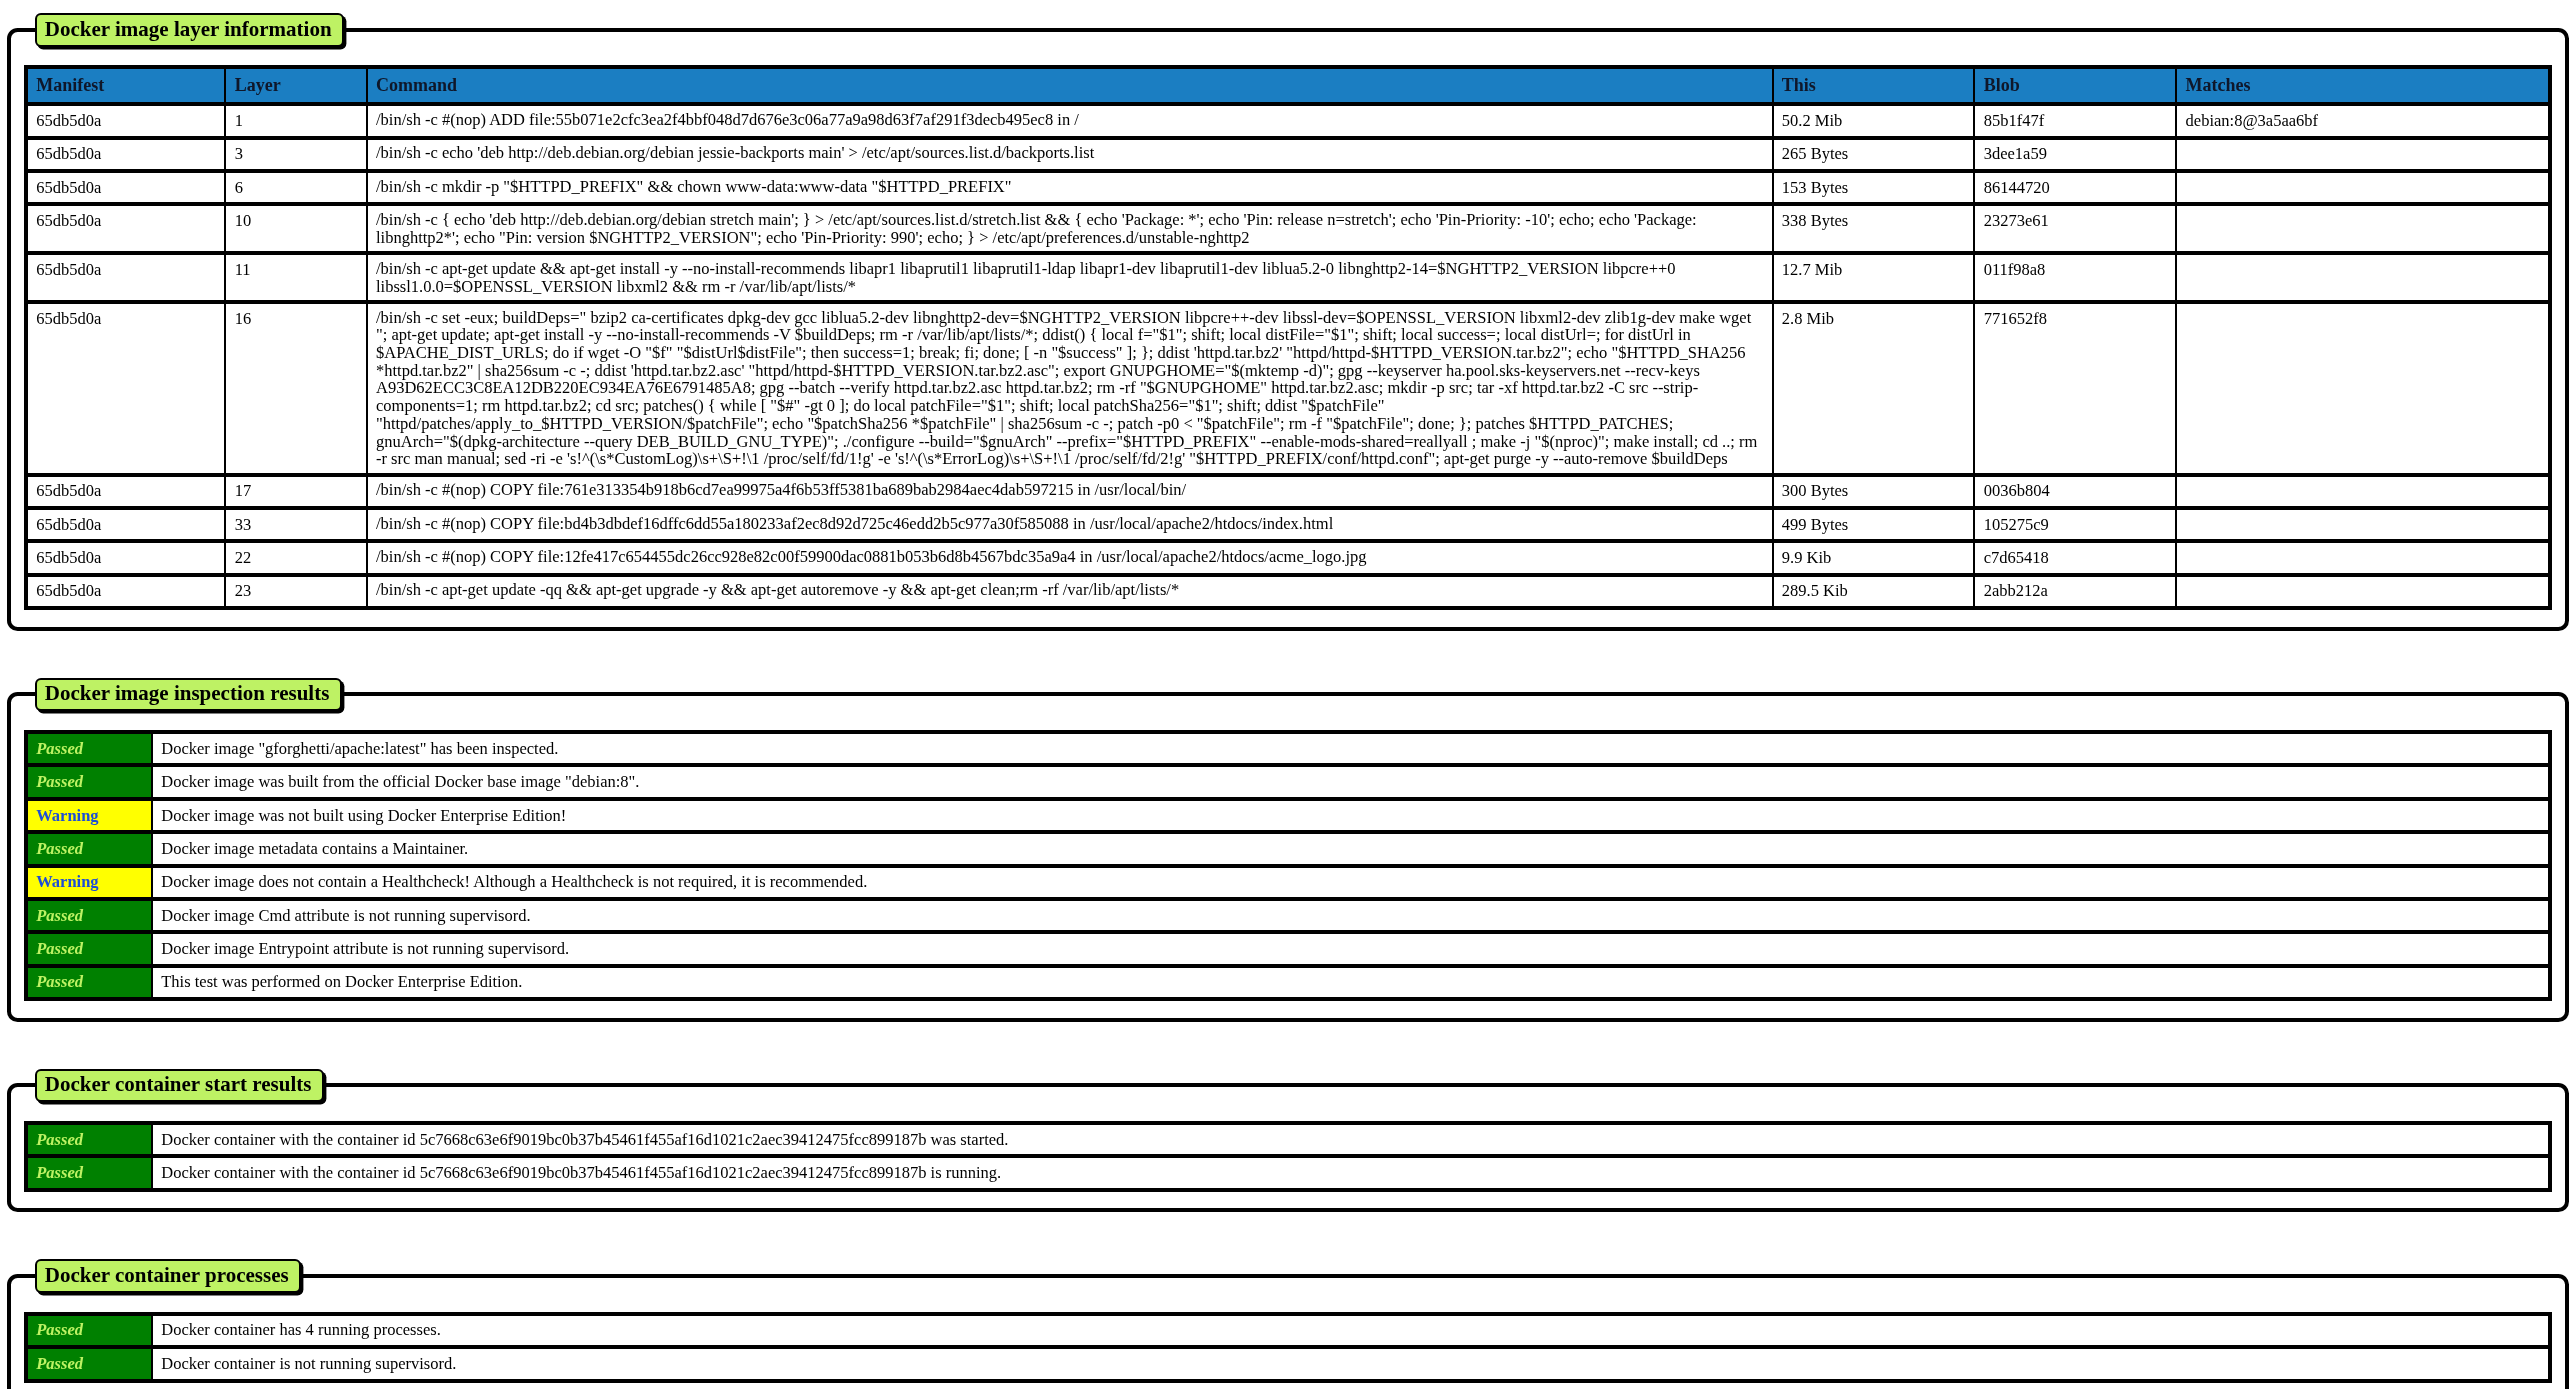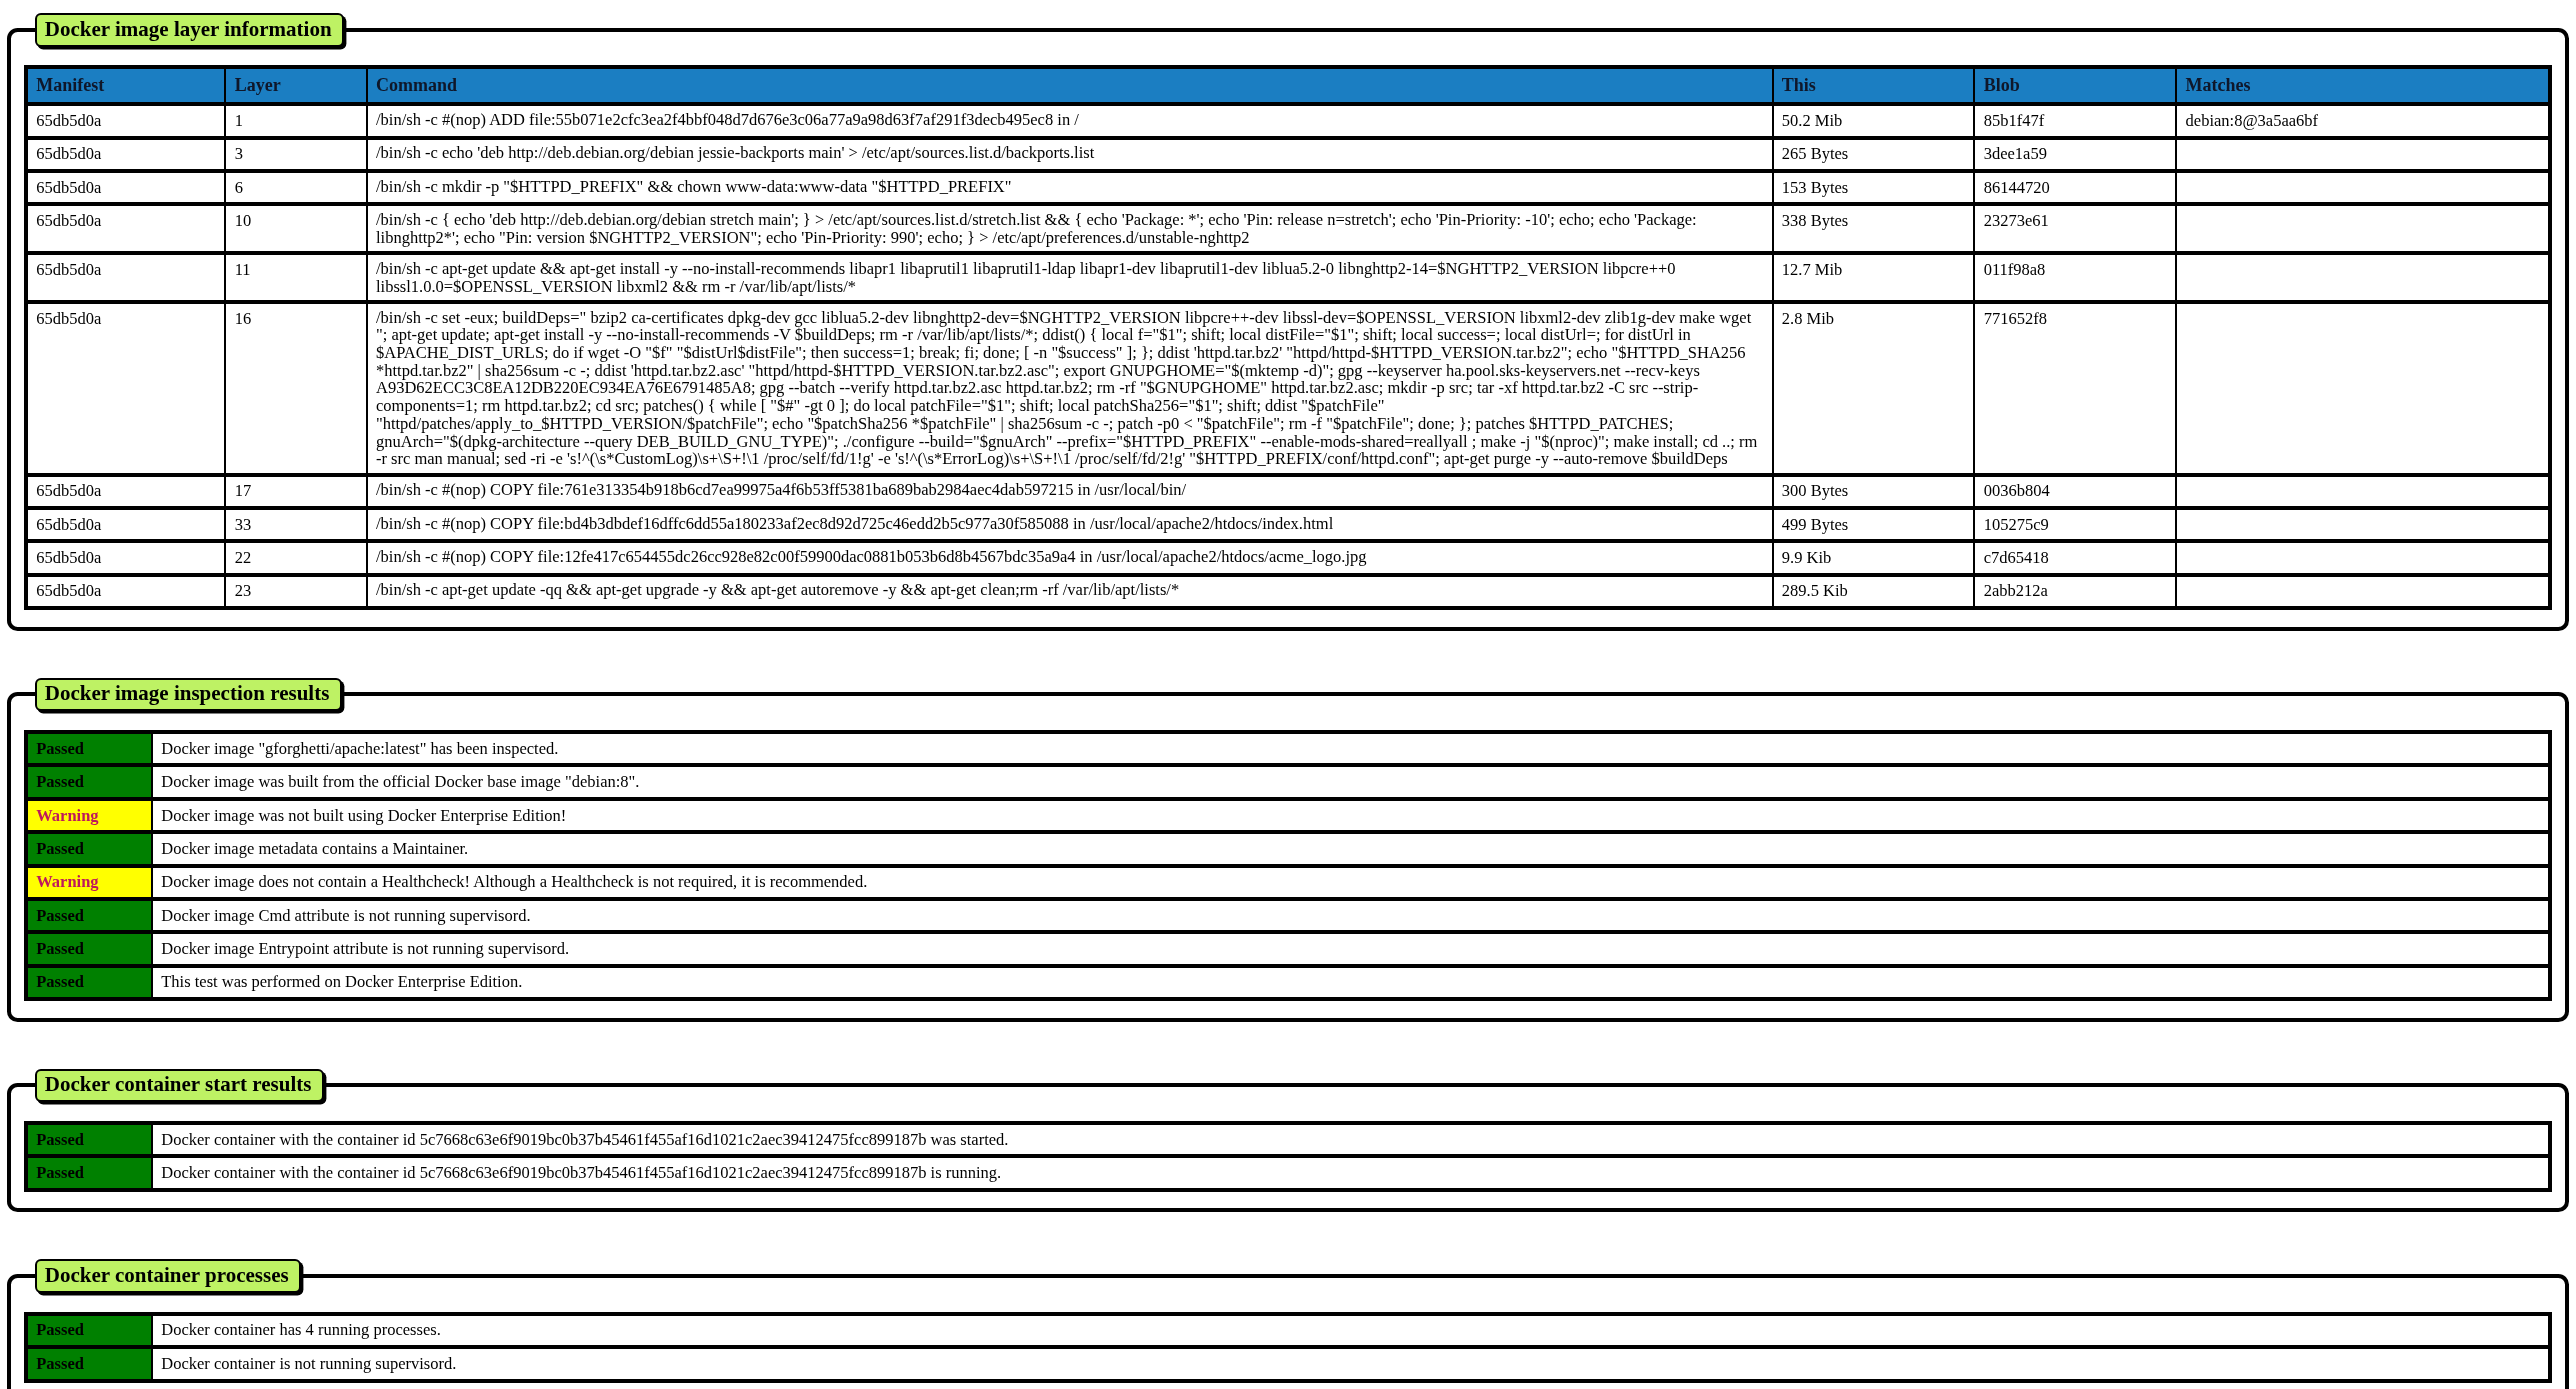--- a/index.html
+++ b/index.html
@@ -53,22 +53,22 @@
     font-weight: bold;
     font-size: 18px;
     padding: 5.9px 8.2px;
   }
   td.cmd-cell { font-size: 15.3px; line-height: 17.7px; margin-top: 20px; }
   td.badge-cell {
     font-weight: bold;
     padding: 3.5px 5.9px;
     width: 126px;
   }
-  td.badge-cell.passed  { background: #008000; color: #000000; }
-  td.badge-cell.warning { background: #ffff00; color: #be185d; }
+  td.badge-cell.passed  { background: #008000; color: #bef264; font-style: italic; }
+  td.badge-cell.warning { background: #ffff00; color: #1d4ed8; }
   td.msg-cell { padding: 5.9px 8.2px 5.9px 13px; }
 </style>
 </head>
 <body>
 
 <fieldset class="fs">
   <legend class="fs-legend">Docker image layer information</legend>
   <table class="rpt">
     <colgroup>
       <col style="width:7.9%">

